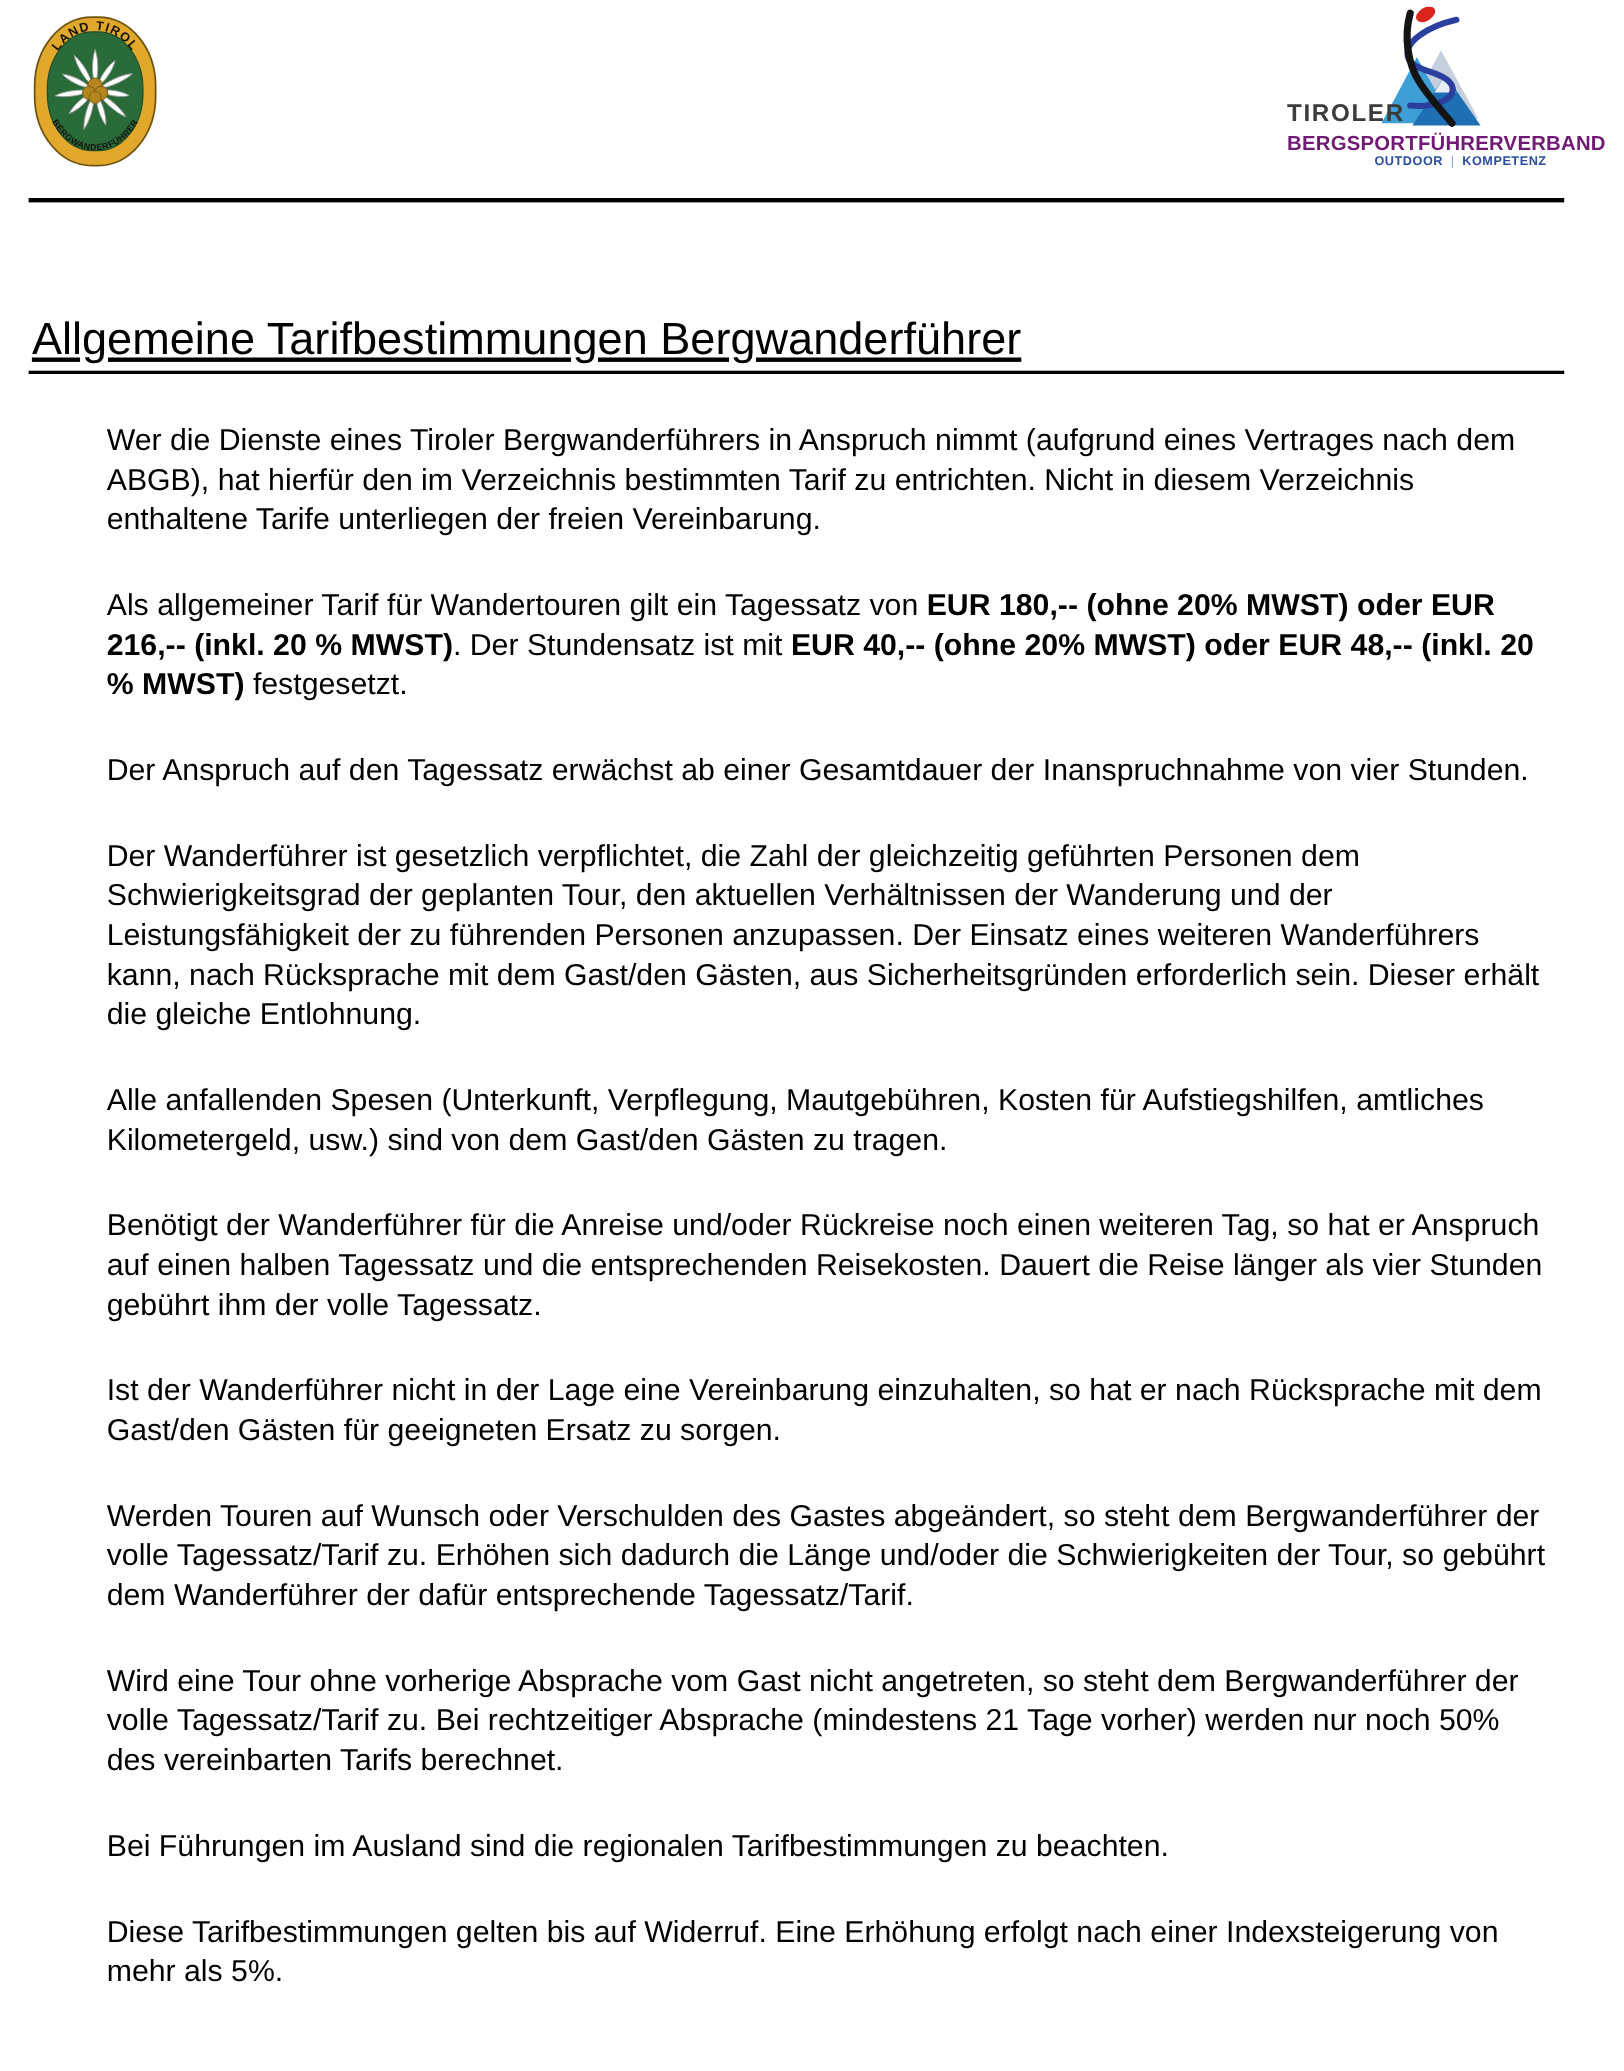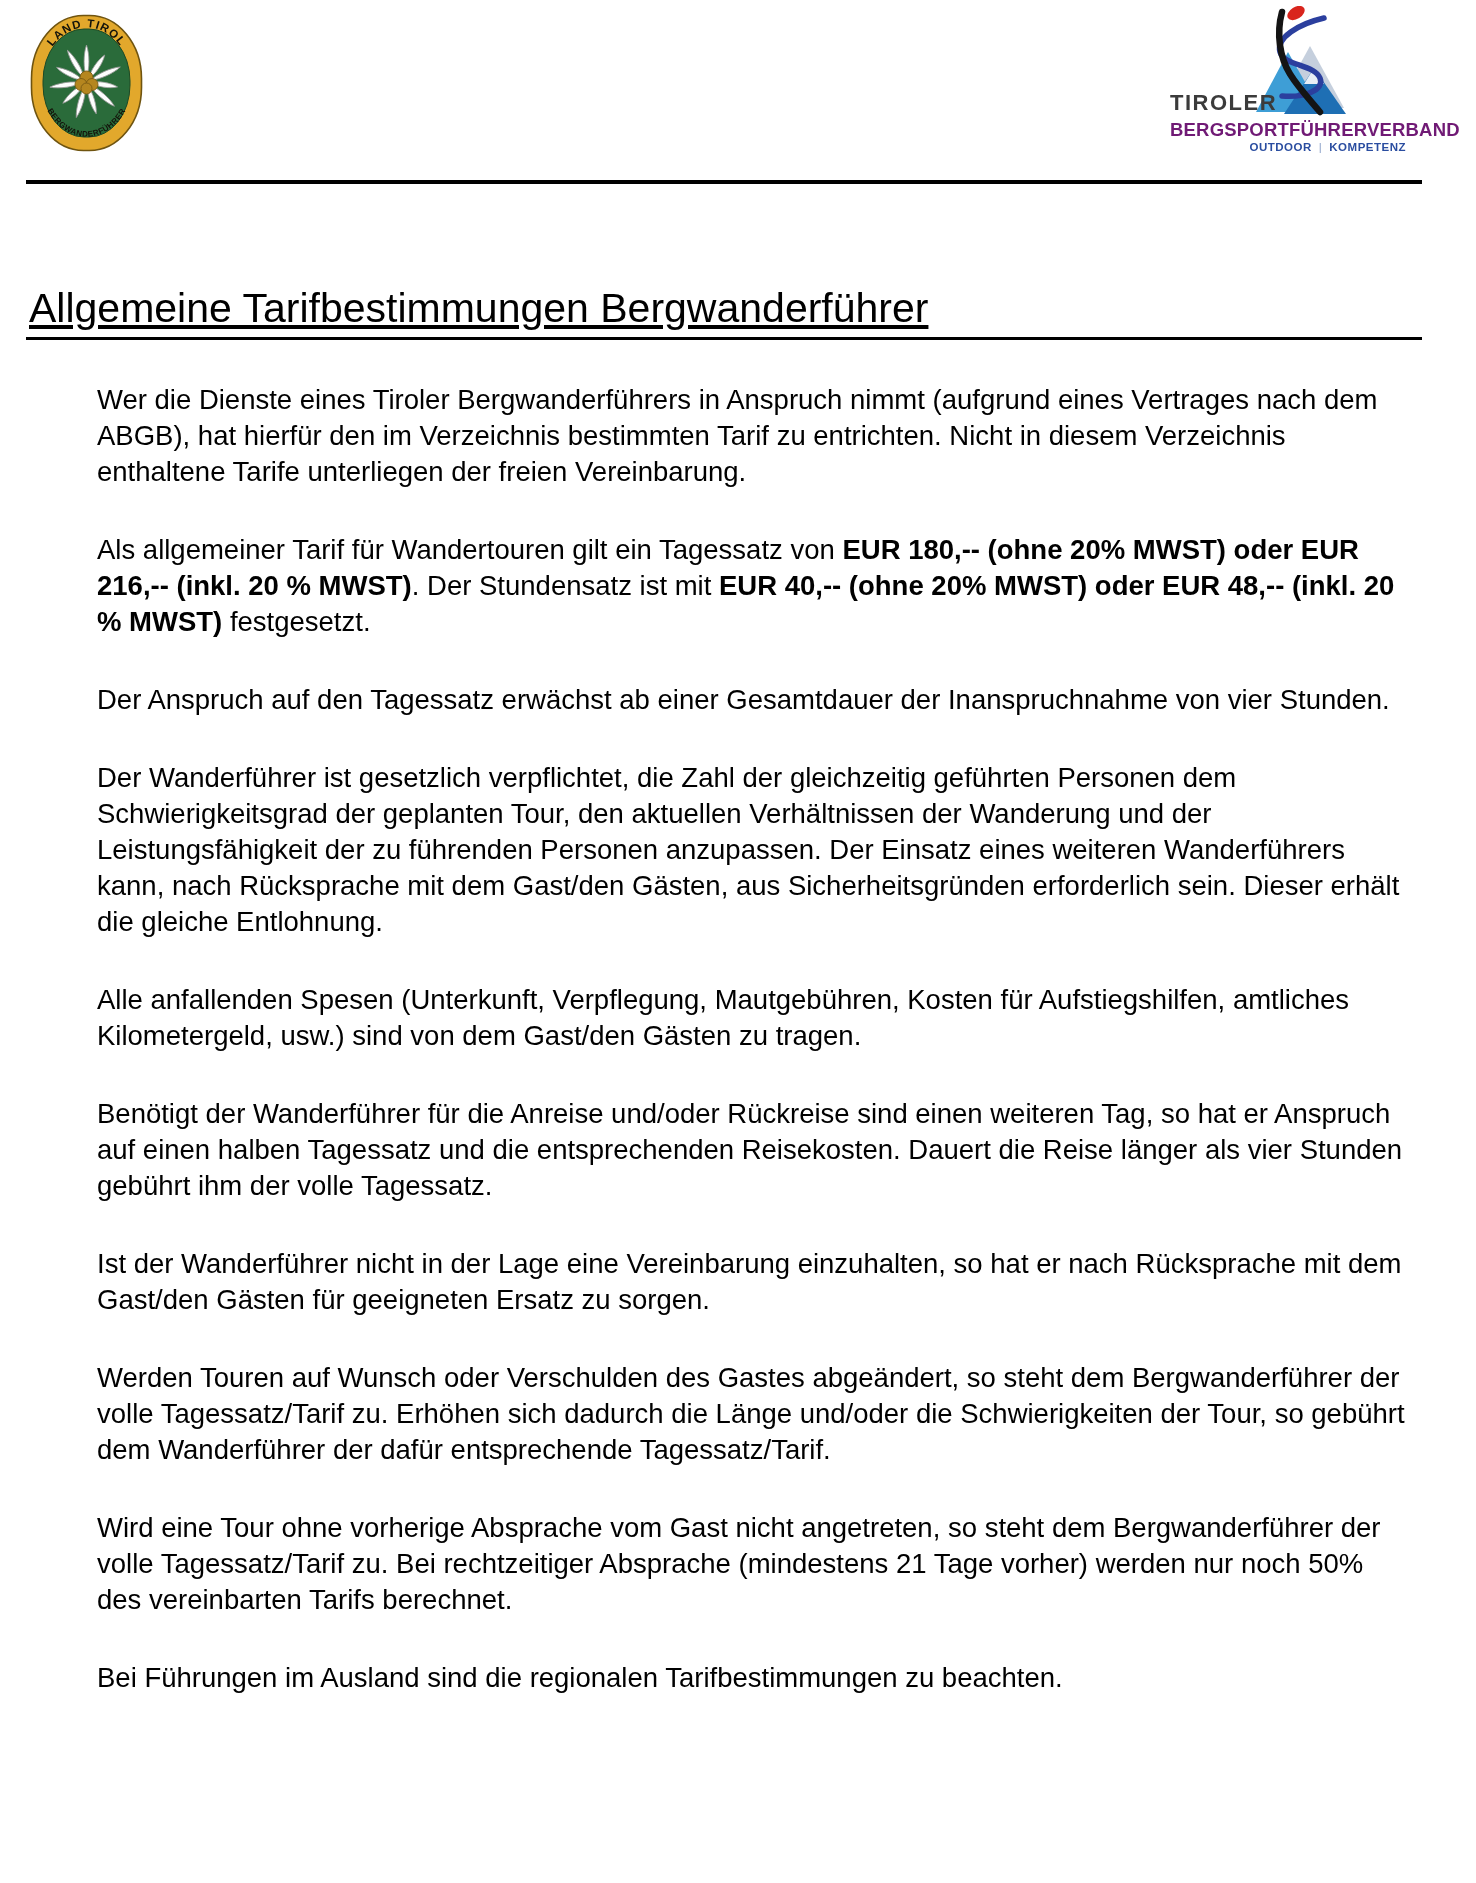--- a/index.html
+++ b/index.html
@@ -122,25 +122,26 @@
     <p><span>Wer die Dienste eines Tiroler Bergwanderführers in Anspruch nimmt (aufgrund eines Vertrages nach dem ABGB), hat hierfür den im Verzeichnis bestimmten Tarif zu entrichten. Nicht in diesem Verzeichnis enthaltene Tarife unterliegen der freien Vereinbarung.</span></p>
 
     <p><span>Als allgemeiner Tarif für Wandertouren gilt ein Tagessatz von </span><span class="b">EUR 180,-- (ohne 20% MWST) oder EUR 216,-- (inkl. 20 % MWST)</span><span>. Der Stundensatz ist mit </span><span class="b">EUR 40,-- (ohne 20% MWST) oder EUR 48,-- (inkl. 20 % MWST)</span><span> festgesetzt.</span></p>
 
     <p><span>Der Anspruch auf den Tagessatz erwächst ab einer Gesamtdauer der Inanspruchnahme von vier Stunden.</span></p>
 
     <p><span>Der Wanderführer ist gesetzlich verpflichtet, die Zahl der gleichzeitig geführten Personen dem Schwierigkeitsgrad der geplanten Tour, den aktuellen Verhältnissen der Wanderung und der Leistungsfähigkeit der zu führenden Personen anzupassen. Der Einsatz eines weiteren Wanderführers kann, nach Rücksprache mit dem Gast/den Gästen, aus Sicherheitsgründen erforderlich sein. Dieser erhält die gleiche Entlohnung.</span></p>
 
     <p><span>Alle anfallenden Spesen (Unterkunft, Verpflegung, Mautgebühren, Kosten für Aufstiegshilfen, amtliches Kilometergeld, usw.) sind von dem Gast/den Gästen zu tragen.</span></p>
 
-    <p><span>Benötigt der Wanderführer für die Anreise und/oder Rückreise sind einen weiteren Tag, so hat er Anspruch auf einen halben Tagessatz und die entsprechenden Reisekosten. Dauert die Reise länger als vier Stunden gebührt ihm der volle Tagessatz.</span></p>
+    <p><span>Benötigt der Wanderführer für die Anreise und/oder Rückreise noch einen weiteren Tag, so hat er Anspruch auf einen halben Tagessatz und die entsprechenden Reisekosten. Dauert die Reise länger als vier Stunden gebührt ihm der volle Tagessatz.</span></p>
 
     <p><span>Ist der Wanderführer nicht in der Lage eine Vereinbarung einzuhalten, so hat er nach Rücksprache mit dem Gast/den Gästen für geeigneten Ersatz zu sorgen.</span></p>
 
     <p><span>Werden Touren auf Wunsch oder Verschulden des Gastes abgeändert, so steht dem Bergwanderführer der volle Tagessatz/Tarif zu. Erhöhen sich dadurch die Länge und/oder die Schwierigkeiten der Tour, so gebührt dem Wanderführer der dafür entsprechende Tagessatz/Tarif.</span></p>
 
     <p><span>Wird eine Tour ohne vorherige Absprache vom Gast nicht angetreten, so steht dem Bergwanderführer der volle Tagessatz/Tarif zu. Bei rechtzeitiger Absprache (mindestens 21 Tage vorher) werden nur noch 50% des vereinbarten Tarifs berechnet.</span></p>
 
     <p><span>Bei Führungen im Ausland sind die regionalen Tarifbestimmungen zu beachten.</span></p>
 
+    <p><span>Diese Tarifbestimmungen gelten bis auf Widerruf. Eine Erhöhung erfolgt nach einer Indexsteigerung von mehr als 5%.</span></p>
   </main>
 
 </div>
 
 </body></html>

